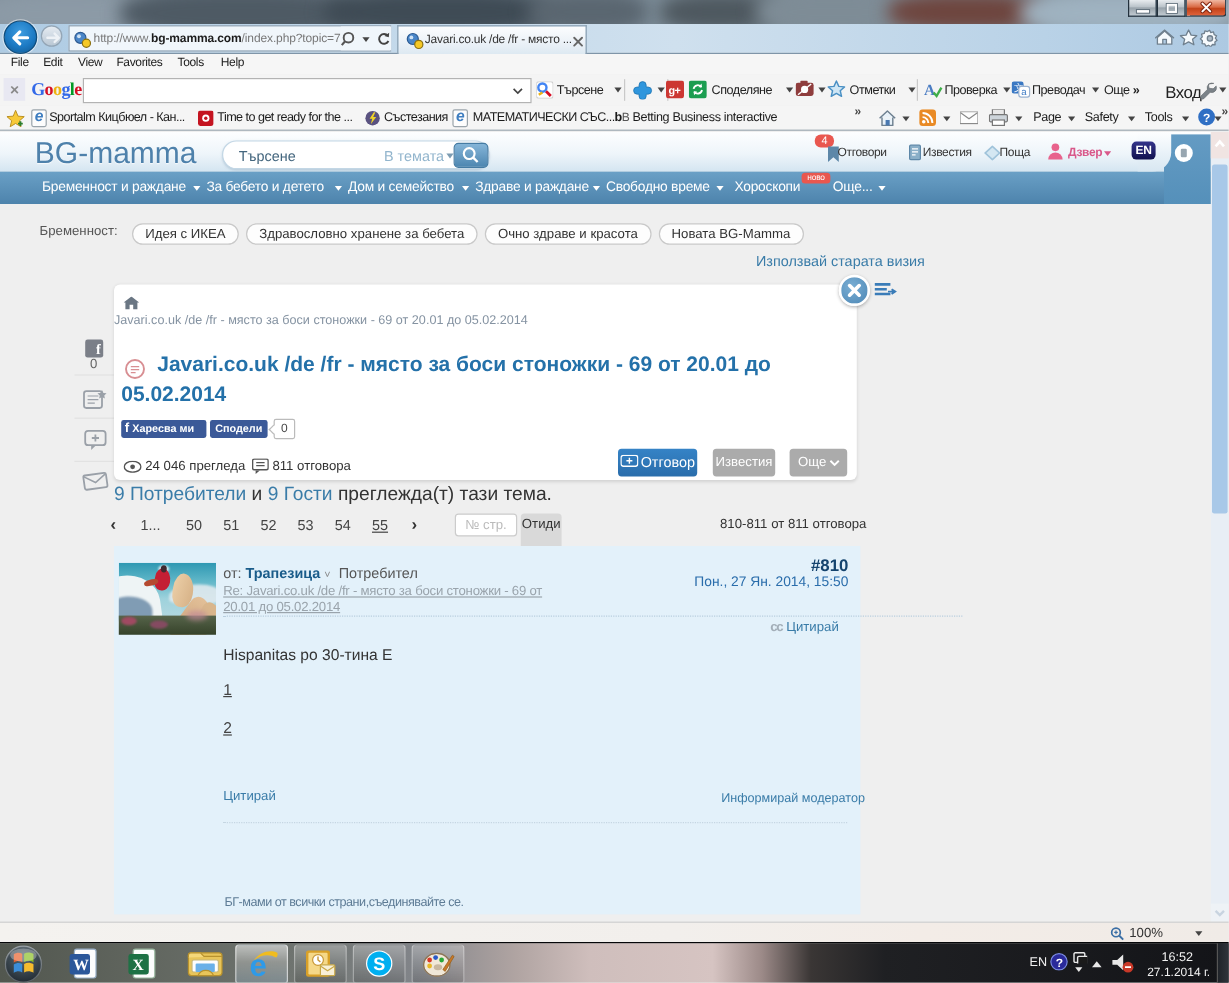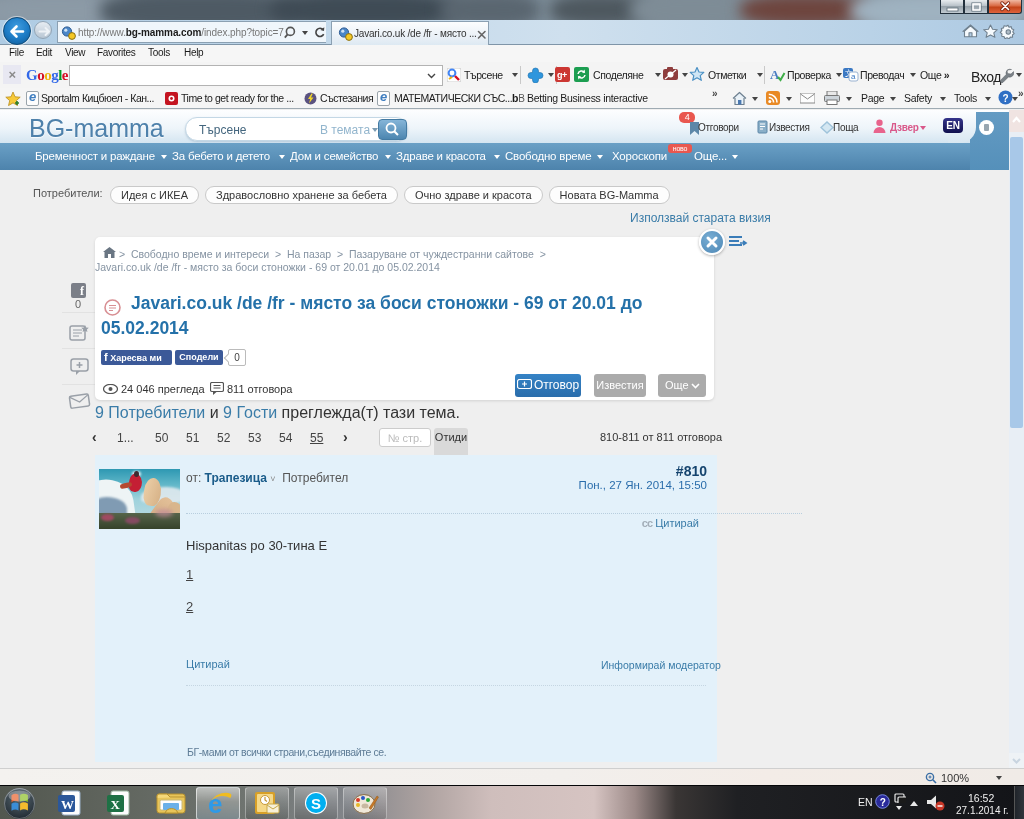--- a/index.html
+++ b/index.html
@@ -301,36 +301,36 @@
       <span class="abs" style="left:277px;top:0px;width:20px;height:15px;background:linear-gradient(#34348a,#10104e);border-radius:4px;color:#fff;font-size:10px;font-weight:bold;text-align:center;line-height:15px">EN</span>
     </span>
   </div>
   <div class="abs" id="sitenav">
     <span class="abs" style="left:35px;top:7px">Бременност и раждане</span>
     <span class="abs arr warr" style="left:161px;top:12px"></span>
     <span class="abs" style="left:172px;top:7px">За бебето и детето</span>
     <span class="abs arr warr" style="left:279px;top:12px"></span>
     <span class="abs" style="left:290px;top:7px">Дом и семейство</span>
     <span class="abs arr warr" style="left:385px;top:12px"></span>
-    <span class="abs" style="left:396px;top:7px">Здраве и красота</span>
+    <span class="abs" style="left:396px;top:7px">Здраве и раждане</span>
     <span class="abs arr warr" style="left:494px;top:12px"></span>
     <span class="abs" style="left:505px;top:7px">Свободно време</span>
     <span class="abs arr warr" style="left:597px;top:12px"></span>
     <span class="abs" style="left:612px;top:7px">Хороскопи</span>
     <span class="abs" style="left:668px;top:1px;width:24px;height:9px;background:#e9574f;border-radius:3px;color:#fff;font-size:7px;text-align:center;line-height:9px">ново</span>
     <span class="abs" style="left:694px;top:7px">Още...</span>
     <span class="abs arr warr" style="left:732px;top:12px"></span>
   </div>
   <div class="abs" style="left:948px;top:110px;width:28px;height:33px;background:linear-gradient(#fdfeff,#e8f1f8 55%,#d8e7f1 100%);border-radius:0 0 16px 0;z-index:3"></div>
   <div class="abs" id="navtab">
     <span class="abs" style="left:9px;top:8px;width:15px;height:15px;border-radius:50%;background:#fff"></span>
     <span class="abs" style="left:14px;top:12px;width:5px;height:7px;background:#98a6b0;border-radius:1px"></span>
   </div>
   <div class="abs" id="page">
-    <span class="abs" style="left:33px;top:17px;font-size:11px;color:#555">Потребители:</span>
+    <span class="abs" style="left:33px;top:17px;font-size:11px;color:#555">Бременност:</span>
     <span class="abs" style="left:110px;top:15px"><span class="pill">Идея с ИКЕА</span><span class="pill">Здравословно хранене за бебета</span><span class="pill">Очно здраве и красота</span><span class="pill">Новата BG-Mamma</span></span>
     <a class="abs blue" style="left:630px;top:41px;font-size:12px">Използвай старата визия</a>
 
     <span class="abs" style="left:71px;top:113px;width:15px;height:15px;background:#7b7f88;border-radius:2px">
       <span style="position:absolute;right:2px;top:1px;color:#fff;font-weight:bold;font-size:12px;font-family:'Liberation Serif',serif">f</span>
     </span>
     <span class="abs" style="left:62px;top:142px;width:34px;border-top:1px solid #e2e2e2"></span>
     <span class="abs" style="left:62px;top:178px;width:34px;border-top:1px solid #e2e2e2"></span>
     <span class="abs" style="left:62px;top:214px;width:34px;border-top:1px solid #e2e2e2"></span>
     <span class="abs" style="left:75px;top:128px;font-size:11px;color:#666">0</span>
@@ -348,21 +348,20 @@
       <g transform="rotate(-8 12 9)">
         <rect x="2" y="3" width="19" height="12" rx="1.5" fill="none" stroke="#9aa0a8" stroke-width="1.5"></rect>
         <path d="M2.5 4 L11.5 10 L20.5 4" fill="none" stroke="#9aa0a8" stroke-width="1.3"></path>
       </g>
     </svg>
 
     <div class="abs" id="card">
       <svg class="abs" style="left:8px;top:10px" width="13" height="11">
         <path d="M6.5 0 L13 5 H11.5 V11 H8 V7 H5 V11 H1.5 V5 H0 Z" fill="#6a7683"></path>
       </svg>
-      <span class="abs" style="left:24px;top:11px;font-size:10.5px;color:#8593a2">&gt;&nbsp; Свободно време и интереси &nbsp;&gt;&nbsp; На пазар &nbsp;&gt;&nbsp; Пазаруване от чуждестранни сайтове &nbsp;&gt;</span>
       <span class="abs" style="left:0px;top:24px;font-size:10.5px;color:#8593a2">Javari.co.uk /de /fr - място за боси стоножки - 69 от 20.01 до 05.02.2014</span>
       <svg class="abs" style="left:9px;top:62px" width="17" height="17">
         <circle cx="8.5" cy="8.5" r="7.5" fill="none" stroke="#d88f93" stroke-width="1.6"></circle>
         <path d="M5 6.5 h7 M5 9 h7 M5 11.5 h4" stroke="#d88f93" stroke-width="1.2"></path>
       </svg>
       <div class="abs" style="left:36px;top:56px;font-size:17.5px;color:#2471a9;font-weight:bold;white-space:nowrap">Javari.co.uk /de /fr - място за боси стоножки - 69 от 20.01 до</div>
       <div class="abs" style="left:6px;top:81px;font-size:17.5px;color:#2471a9;font-weight:bold">05.02.2014</div>
       <span class="abs" style="left:6px;top:113px;width:71px;height:15px;background:#3b5998;border-radius:2px;color:#fff;font-size:9px;font-weight:bold;line-height:15px"><span style="margin-left:3px;font-size:11px">f</span> Харесва ми</span>
       <span class="abs" style="left:80px;top:113px;width:48px;height:15px;background:#3b5998;border-radius:2px;color:#fff;font-size:9px;font-weight:bold;line-height:15px;text-align:center">Сподели</span>
       <span class="abs" style="left:133px;top:112px;width:18px;height:17px;background:#fff;border:1px solid #bbb;border-radius:2px;color:#444;font-size:10px;text-align:center;line-height:16px">0<span style="position:absolute;left:-4px;top:5px;width:6px;height:6px;background:#fff;border-left:1px solid #bbb;border-bottom:1px solid #bbb;transform:rotate(45deg)"></span></span>
@@ -413,20 +412,21 @@
         <div class="abs" style="left:21px;top:14px;width:12px;height:5px;background:#b54a30;border-radius:40%;transform:rotate(-14deg)"></div>
         <div class="abs" style="left:45px;top:9px;width:17px;height:28px;background:linear-gradient(100deg,#eccfa8,#d6b186);border-radius:45% 55% 42% 42%;transform:rotate(9deg)"></div>
         <div class="abs" style="left:51px;top:26px;width:15px;height:42px;background:linear-gradient(#e2bf98,#cba378);transform:rotate(36deg);border-radius:7px"></div>
         <div class="abs" style="left:64px;top:32px;width:13px;height:36px;background:#d9b68c;transform:rotate(26deg);border-radius:6px"></div>
         <div class="abs" style="left:-4px;top:44px;width:92px;height:18px;background:linear-gradient(#56644a,#323e26)"></div>
         <div class="abs" style="left:2px;top:45px;width:13px;height:7px;background:#a04a62;border-radius:50%;filter:blur(1px)"></div>
         <div class="abs" style="left:26px;top:48px;width:15px;height:7px;background:#8c4a66;border-radius:50%;filter:blur(1px);opacity:.9"></div>
         <div class="abs" style="left:56px;top:40px;width:18px;height:8px;background:#c08896;border-radius:50%;filter:blur(2px);opacity:.7"></div>
       </div>
       <span class="abs" style="left:91px;top:16px;font-size:12px;color:#555">от: <b style="color:#1a5c8a">Трапезица</b> <span style="font-size:9px;color:#888">˅</span>&nbsp; Потребител</span>
+      <span class="abs" style="left:91px;top:32px;font-size:11px;letter-spacing:-0.2px;color:#9aa4ac;text-decoration:underline;line-height:13px;white-space:nowrap">Re: Javari.co.uk /de /fr - място за боси стоножки - 69 от<br>20.01 до 05.02.2014</span>
       <span class="abs" style="right:10px;top:8px;font-size:14px;font-weight:bold;color:#15446e">#810</span>
       <span class="abs" style="right:10px;top:24px;font-size:11.5px;color:#2a6dab">Пон., 27 Ян. 2014, 15:50</span>
       <span class="abs" style="right:18px;top:62px;font-size:11px;color:#3a7ca8"><span style="font-weight:bold;font-size:11px;color:#a3aeb8;letter-spacing:-1px">cc</span>&nbsp;Цитирай</span>
       <div class="abs" style="left:91px;top:58px;width:616px;border-top:1px dotted #b8cede"></div>
       <span class="abs" style="left:91px;top:83px;font-size:13px;color:#333">Hispanitas po 30-тина Е</span>
       <span class="abs" style="left:91px;top:112px;font-size:13px;color:#444;text-decoration:underline">1</span>
       <span class="abs" style="left:91px;top:144px;font-size:13px;color:#444;text-decoration:underline">2</span>
       <span class="abs" style="left:91px;top:203px;font-size:11px;color:#3a7ca8">Цитирай</span>
       <span class="abs" style="left:506px;top:204px;font-size:10.5px;color:#3a7ca8;white-space:nowrap">Информирай модератор</span>
       <div class="abs" style="left:91px;top:230px;width:520px;border-top:1px dotted #c5d6e2"></div>

